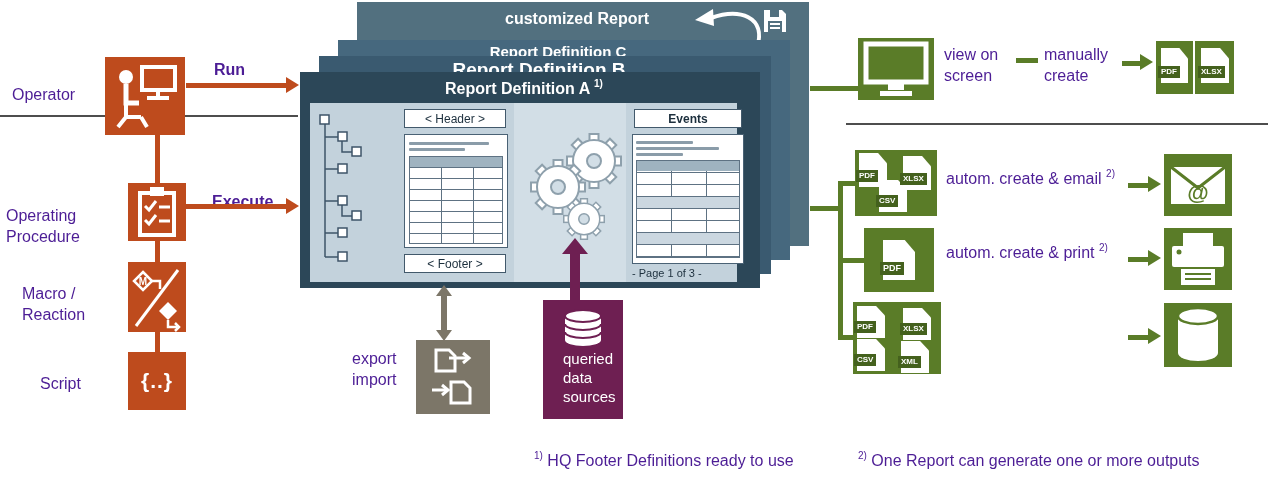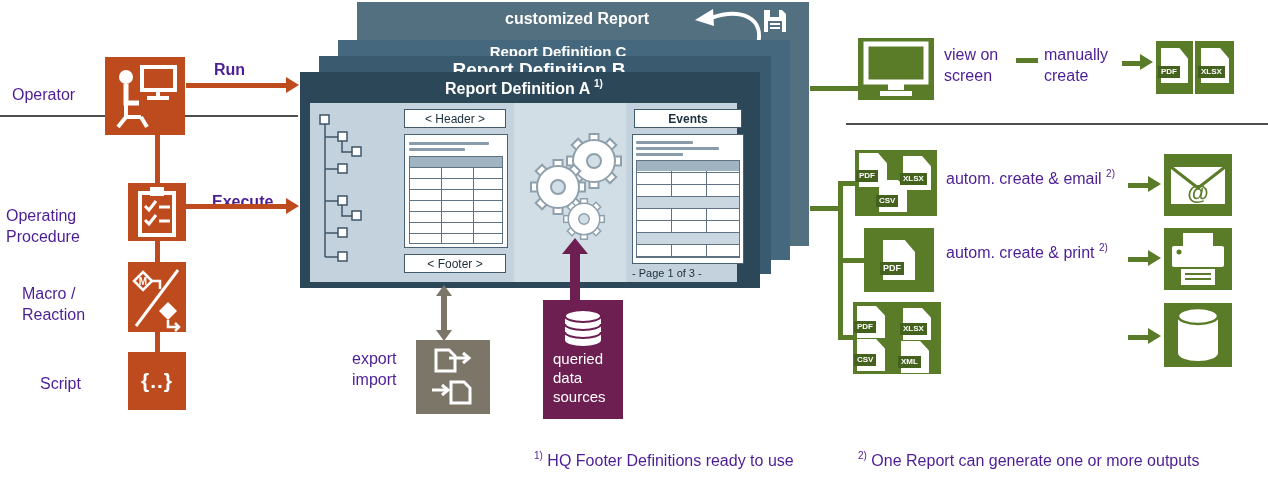--- a/index.html
+++ b/index.html
@@ -245,21 +245,21 @@
   </div>
 
   <div class="tri over" style="left:562px;top:238px;border-left:13px solid transparent;border-right:13px solid transparent;border-bottom:16px solid var(--purple)"></div>
   <div class="over" style="position:absolute;left:570px;top:252px;width:10px;height:48px;background:var(--purple)"></div>
   <div style="position:absolute;left:543px;top:300px;width:80px;height:119px;background:var(--purple)">
     <svg style="display:block;margin:8px auto 2px" width="44" height="40" viewBox="0 0 44 40">
       <path d="M4 8 v24 a18 6 0 0 0 36 0 V8" fill="#fff"></path>
       <path d="M4 16 a18 6 0 0 0 36 0 M4 24 a18 6 0 0 0 36 0" stroke="var(--purple)" stroke-width="2" fill="none"></path>
       <ellipse cx="22" cy="8" rx="18" ry="6" fill="#fff" stroke="var(--purple)" stroke-width="2"></ellipse>
     </svg>
-    <div style="color:#fff;font-size:15px;line-height:1.25;padding-left:10px">queried data sources</div>
+    <div style="color:#fff;font-size:15px;line-height:1.25;padding-left:20px">queried data sources</div>
   </div>
 
   <div class="gline" style="left:810px;top:86px;width:48px;height:5px"></div>
   <div class="gline" style="left:810px;top:206px;width:31px;height:5px"></div>
   <div class="gline" style="left:838px;top:181px;width:5px;height:159px"></div>
   <div class="gline" style="left:841px;top:181px;width:16px;height:5px"></div>
   <div class="gline" style="left:841px;top:258px;width:25px;height:5px"></div>
   <div class="gline" style="left:841px;top:335px;width:14px;height:5px"></div>
 
   <div class="gbox" style="left:858px;top:38px;width:76px;height:62px;display:flex;align-items:center;justify-content:center">

